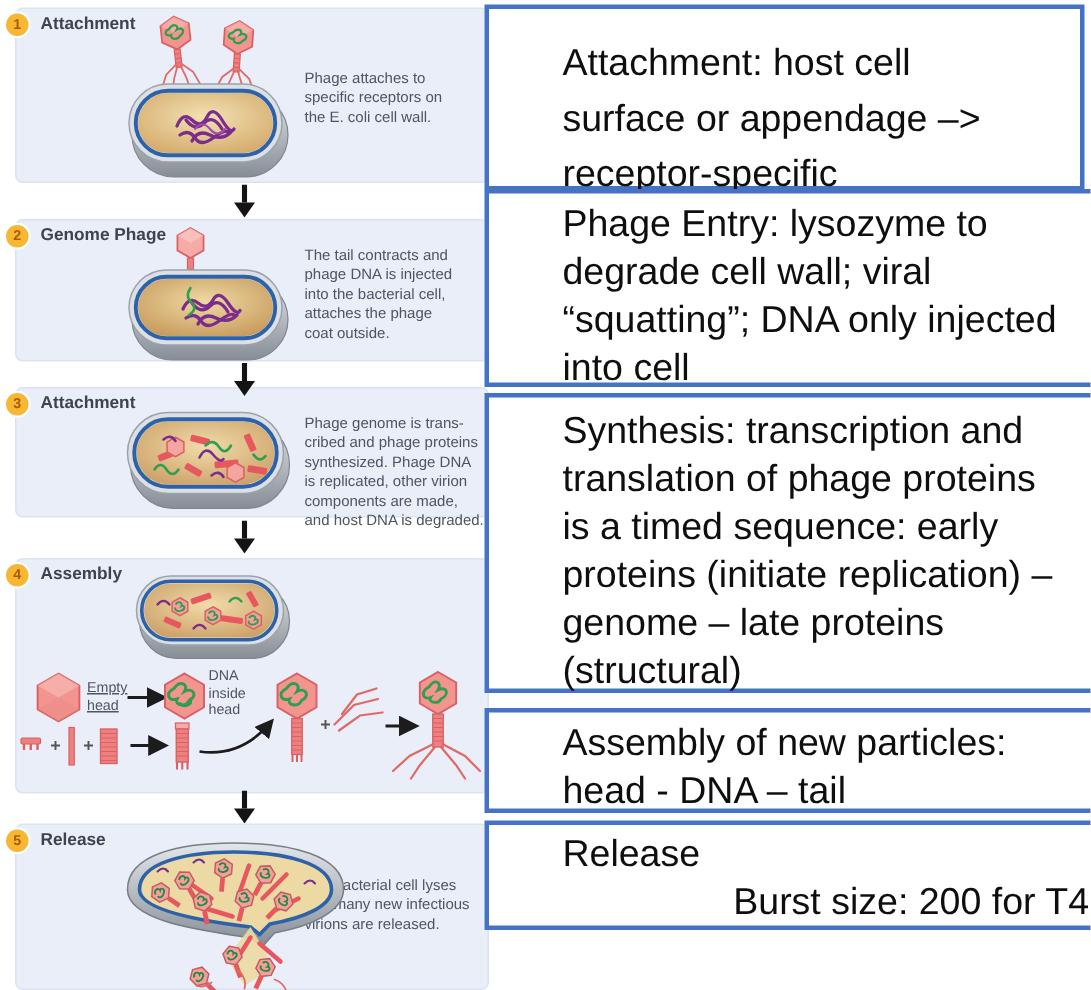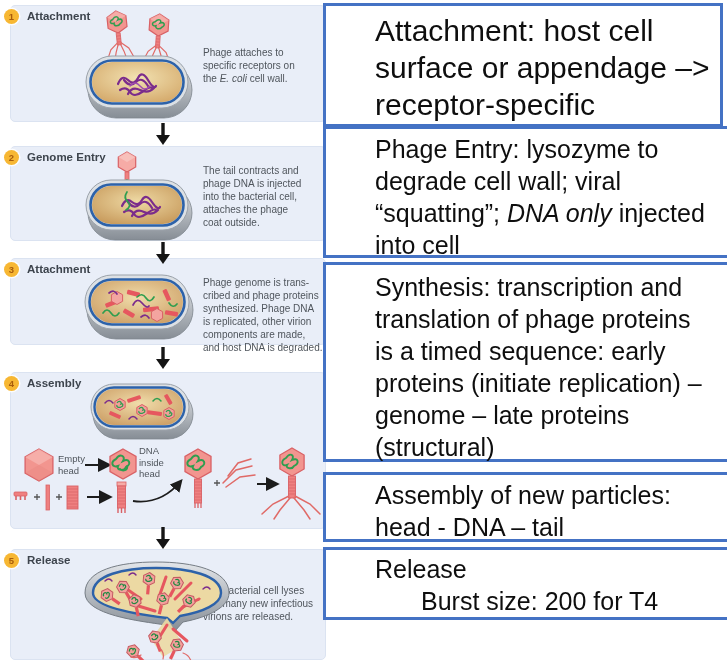--- a/index.html
+++ b/index.html
@@ -17,38 +17,38 @@
   .p5{top:549px;height:111px;}
   .badge{position:absolute;left:-7px;top:3px;width:15px;height:15px;border-radius:50%;
          background:#f7b733;color:#a85c0c;font-size:9.5px;font-weight:bold;
          display:flex;align-items:center;justify-content:center;
          box-shadow:0 0 0 1.5px rgba(255,255,255,.85);}
   .p-title{position:absolute;left:16px;top:4px;font-size:11.5px;font-weight:bold;color:#3d444d;}
   .caption{position:absolute;font-size:10px;line-height:13px;color:#4f555c;white-space:pre;}
   .cap1{left:192px;top:40px;} .cap2{left:192px;top:17px;} .cap3{left:192px;top:17px;}
   .cap4{left:192px;top:22px;} .cap5{left:192px;top:34px;}
   .mini-label{position:absolute;font-size:9.5px;line-height:11.5px;color:#4f555c;white-space:pre;}
-  .lbl-empty{left:47px;top:80px;} .lbl-dna{left:128px;top:72px;}
+  .lbl-empty{left:47px;top:80px;text-decoration:underline;} .lbl-dna{left:128px;top:72px;}
   .art{position:absolute;}
   .art1{left:68px;top:2px;} .art2{left:68px;top:3px;} .art3{left:70px;top:8px;}
   .art4{left:76px;top:4px;} .artAsm{left:0px;top:72px;} .art5{left:60px;top:5px;}
   
   .flow-arrow{position:absolute;left:156px;width:14px;height:22px;}
   .a1{top:123px;} .a2{top:242px;} .a3{top:347px;} .a4{top:527px;}
   
   .note{position:absolute;left:323px;background:#ffffff;border:3px solid #4472c4;
         box-sizing:border-box;color:#0e0e0e;}
   .note .txt{white-space:pre-line;display:block;}
-  .n1{top:3px;width:400px;height:124px;font-size:30px;line-height:37px;padding:6px 6px 0 49px;}
+  .n1{top:3px;width:400px;height:124px;font-size:25px;line-height:37px;padding:18px 6px 0 49px;}
   .n2{top:126px;width:412px;height:132px;font-size:25px;line-height:32px;padding:4px 6px 0 49px;}
   .n3{top:262px;width:412px;height:200px;font-size:25px;line-height:32px;padding:6px 6px 0 49px;}
   .n4{top:472px;width:412px;height:70px;font-size:25px;line-height:32px;padding:4px 6px 0 49px;}
   .n5{top:547px;width:412px;height:73px;font-size:25px;line-height:32px;padding:3px 6px 0 49px;}
-  .n5 .indent{margin-left:46px;}
-  .italic{font-style:italic;}
+  .n5 .indent{margin-left:46px;text-align:right;}
+  .italic{}
 </style>
 </head>
 <body>
 
 <div class="panel p1">
   <div class="badge">1</div>
   <div class="p-title">Attachment</div>
   <div class="caption cap1"><span>Phage attaches to
 specific receptors on
 the </span><span class="italic">E. coli</span><span> cell wall.</span></div>
@@ -86,21 +86,21 @@
         <path d="M40,34 q6,8 12,2 t12,4"></path>
         <path d="M44,48 q4,-8 12,-4 t14,-2"></path>
       </g>
       <path d="M46,40 q5,-6 10,0 t10,0" stroke="#a04cb0" stroke-width="1.4" fill="none" stroke-linecap="round"></path>
     </g>
   </svg>
 </div>
 
 <div class="panel p2">
   <div class="badge">2</div>
-  <div class="p-title">Genome Entry</div>
+  <div class="p-title">Genome Phage</div>
   <div class="caption cap2"><span>The tail contracts and
 phage DNA is injected
 into the bacterial cell,
 attaches the phage
 coat outside.</span></div>
   <svg class="art art2" width="130" height="92" viewBox="0 0 130 92">
     <defs>
       <linearGradient id="gray2" x1="0" y1="0" x2="0" y2="1">
         <stop offset="0" stop-color="#e3e6ea"></stop>
           <stop offset="1" stop-color="#868d95"></stop>

